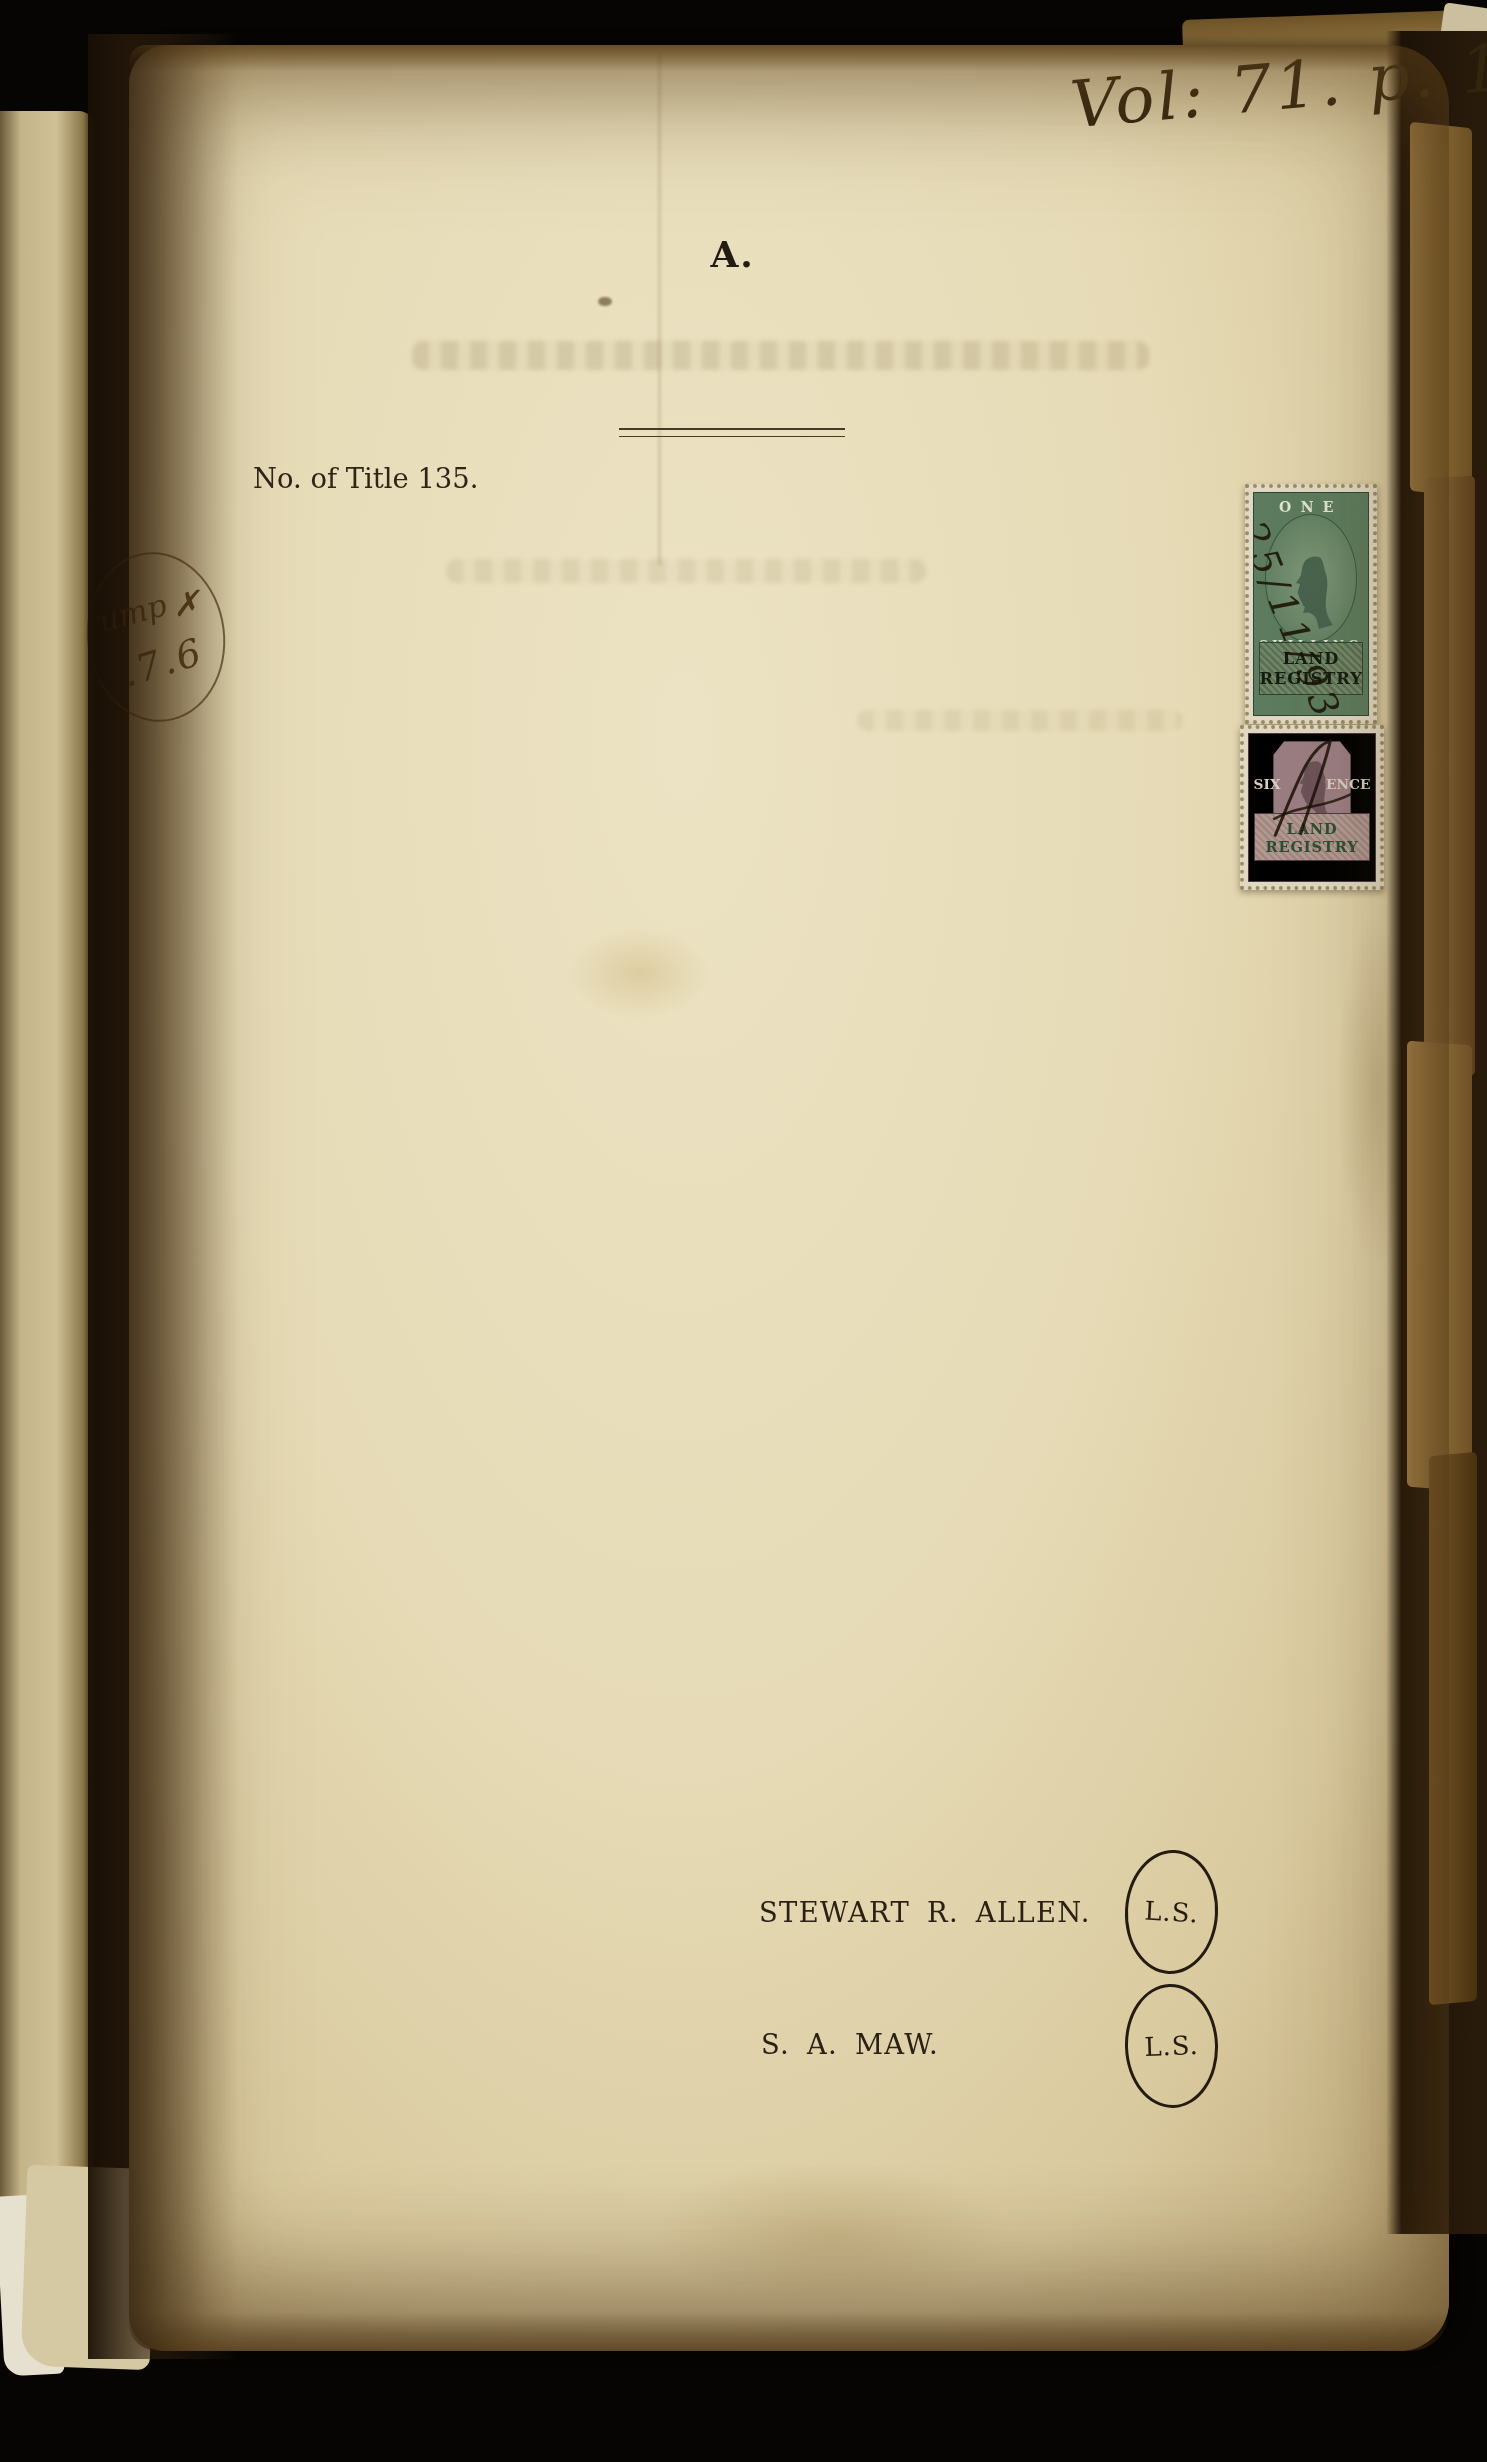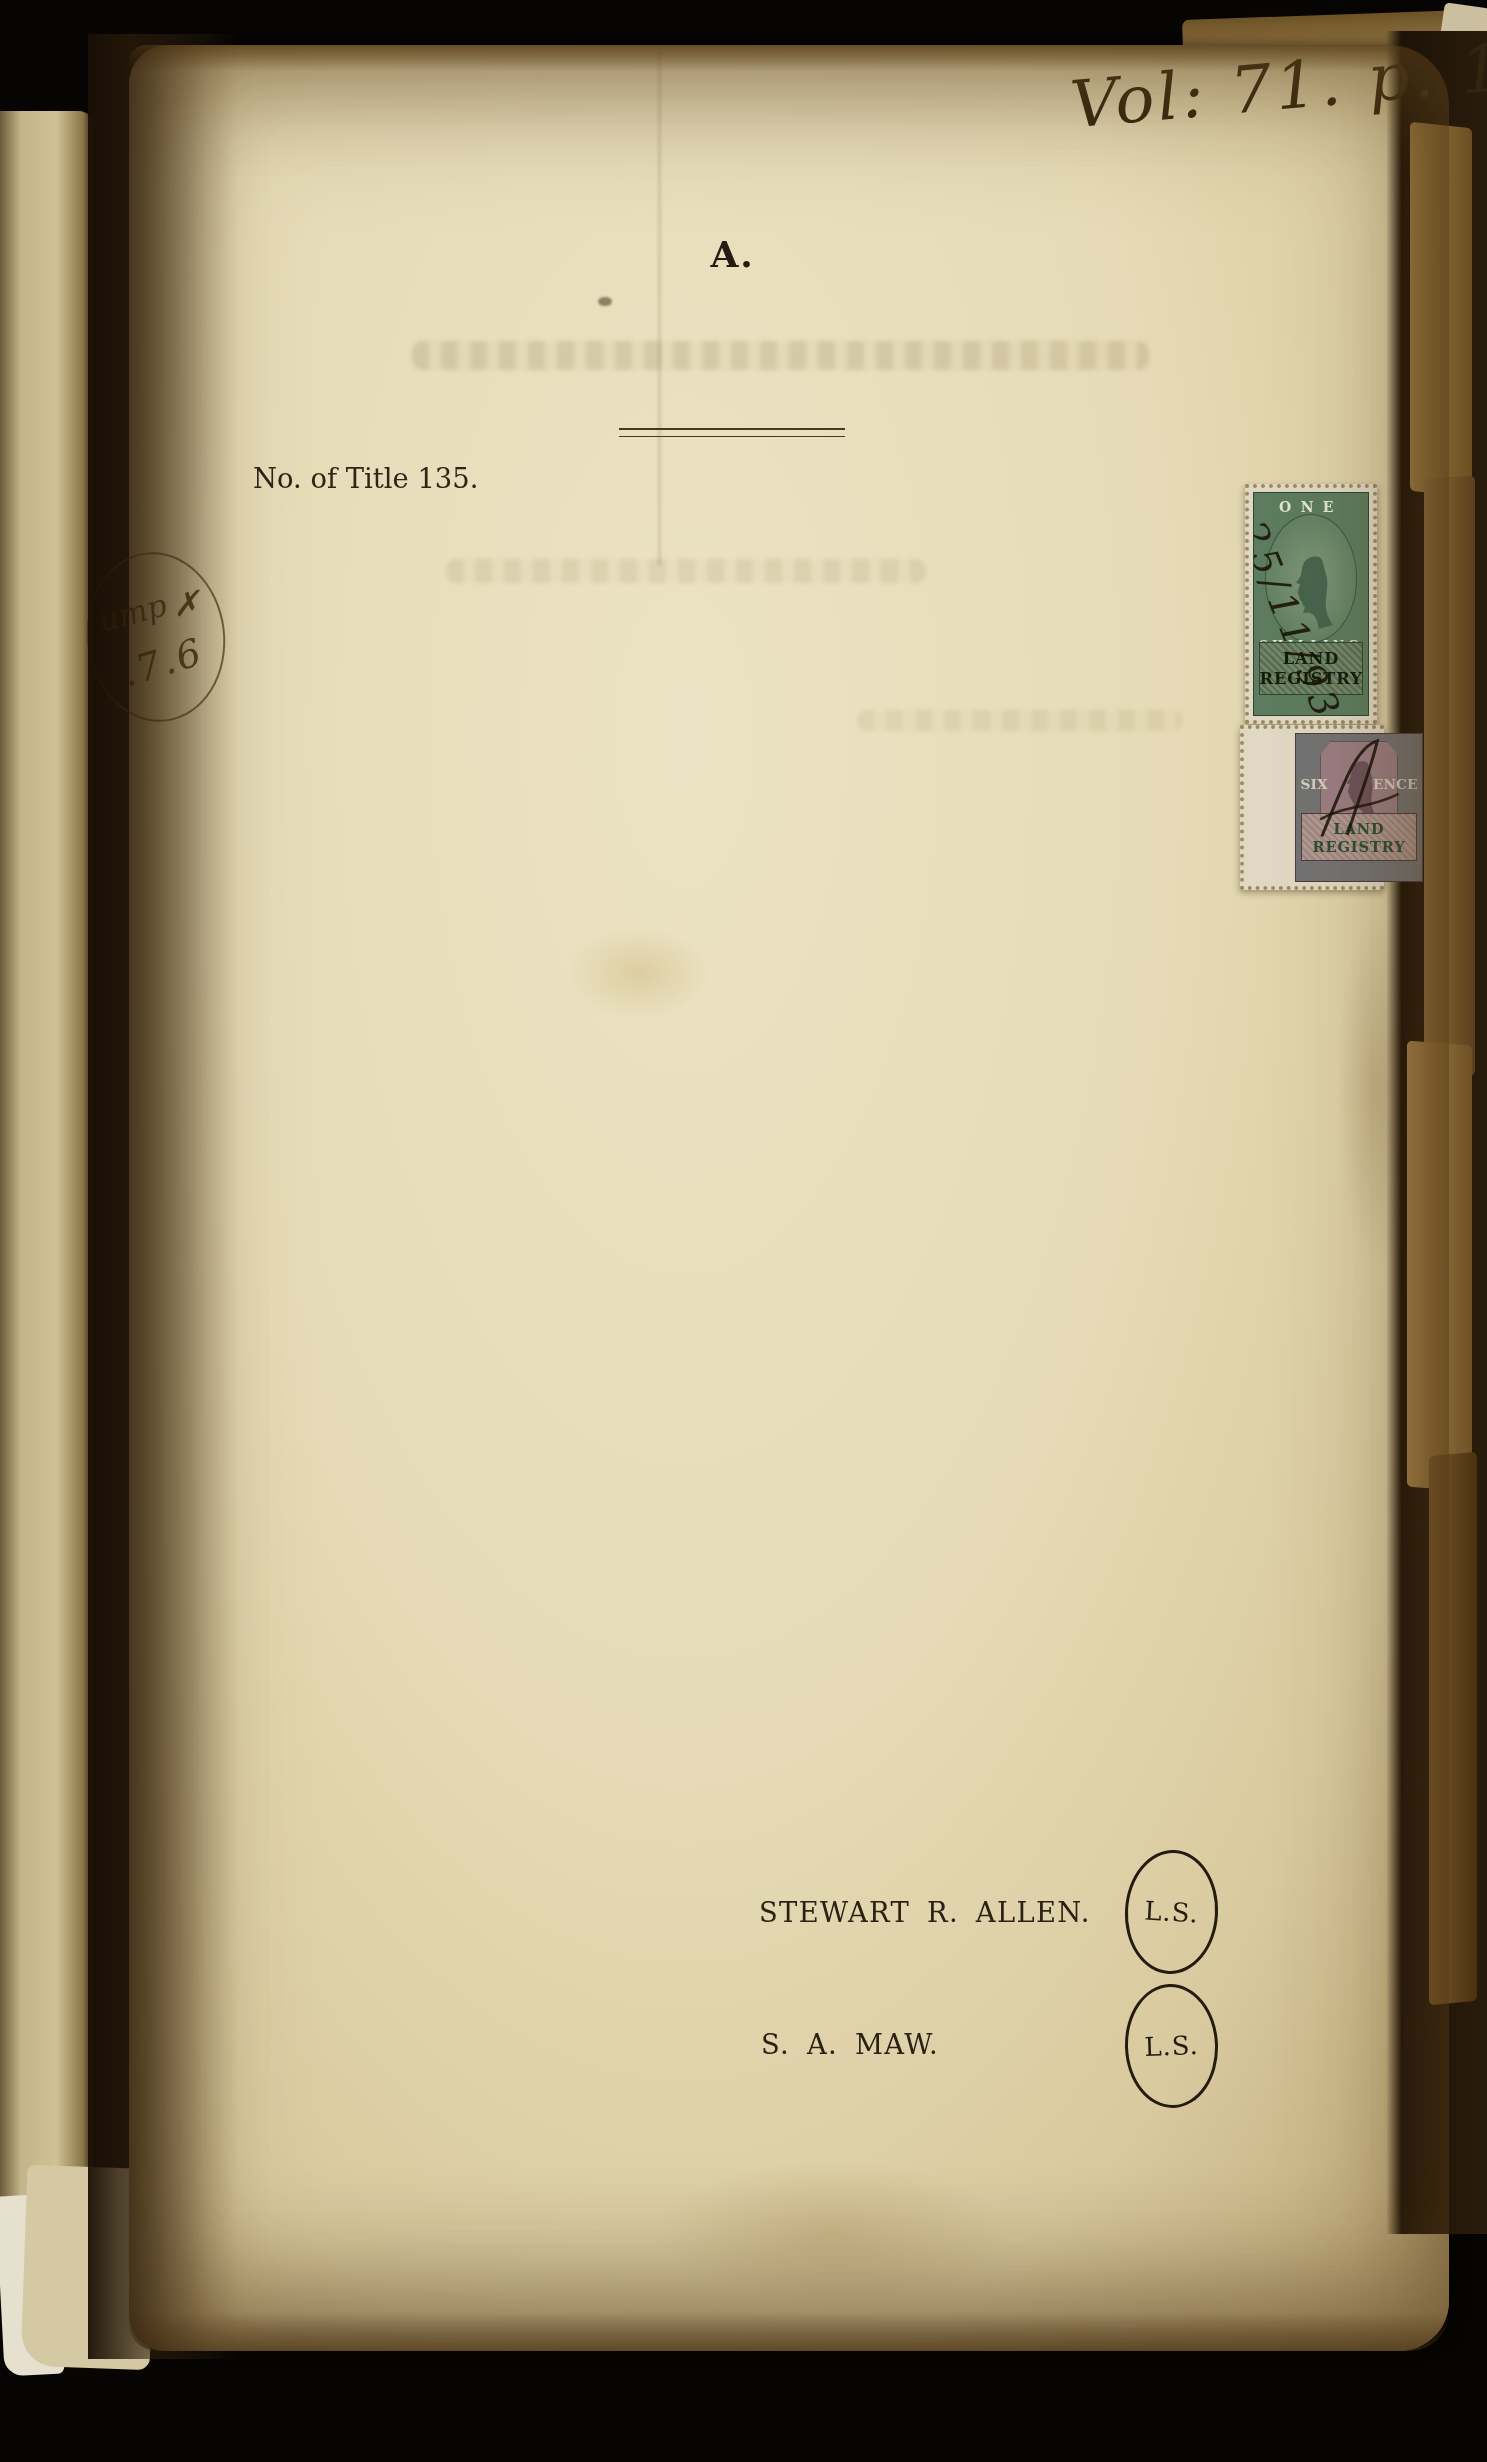--- a/index.html
+++ b/index.html
@@ -114,21 +114,21 @@
       background:repeating-linear-gradient(45deg,#72876a 0 2.6px,#5b7052 2.6px 5.1px);
       border:0.9px solid #2c4632;color:#131d0e;font-weight:bold;text-align:center;
       font-size:16.3px;line-height:1.25;padding-top:6px;letter-spacing:0.9px;box-sizing:border-box;}
   .victoria{position:absolute;left:50%;top:44%;transform:translate(-50%,-50%);}
   .cancel-date{position:absolute;left:17px;top:22px;z-index:3;font-style:italic;
       font-size:38px;color:rgba(25,18,6,.88);transform:rotate(68deg);transform-origin:0 0;
       white-space:nowrap;letter-spacing:5.1px;}
 
   #stamp-sixpence{left:1240px;top:725px;width:144px;height:165px;}
   #stamp-sixpence .field{position:relative;width:100%;height:100%;
-      background:#737373;border:1.7px solid #4f3a42;box-sizing:border-box;overflow:hidden;margin-left:47px;}
+      background:#000000;border:1.7px solid #4f3a42;box-sizing:border-box;overflow:hidden;}
   .vert-word{position:absolute;top:8.6px;bottom:55px;display:flex;flex-direction:column;
       justify-content:space-around;align-items:center;font-weight:bold;font-size:13.7px;color:#d8cdbf;}
   .vert-word.left{left:4.3px;} .vert-word.right{right:4.3px;}
   #stamp-sixpence .octagon{position:absolute;left:24px;right:24px;top:6.9px;bottom:53px;
       background:#9a7d82;border:1.7px solid #5a434a;
       clip-path:polygon(14% 0,86% 0,100% 16%,100% 84%,86% 100%,14% 100%,0 84%,0 16%);}
   #stamp-sixpence .panel{height:48px;font-size:14.6px;
       background:repeating-linear-gradient(45deg,#b29a93 0 2.6px,#a18881 2.6px 5.1px);
       border:0.9px solid #4f3a42;color:#2b4e31;}
   #stamp-sixpence .victoria{top:38%;}

